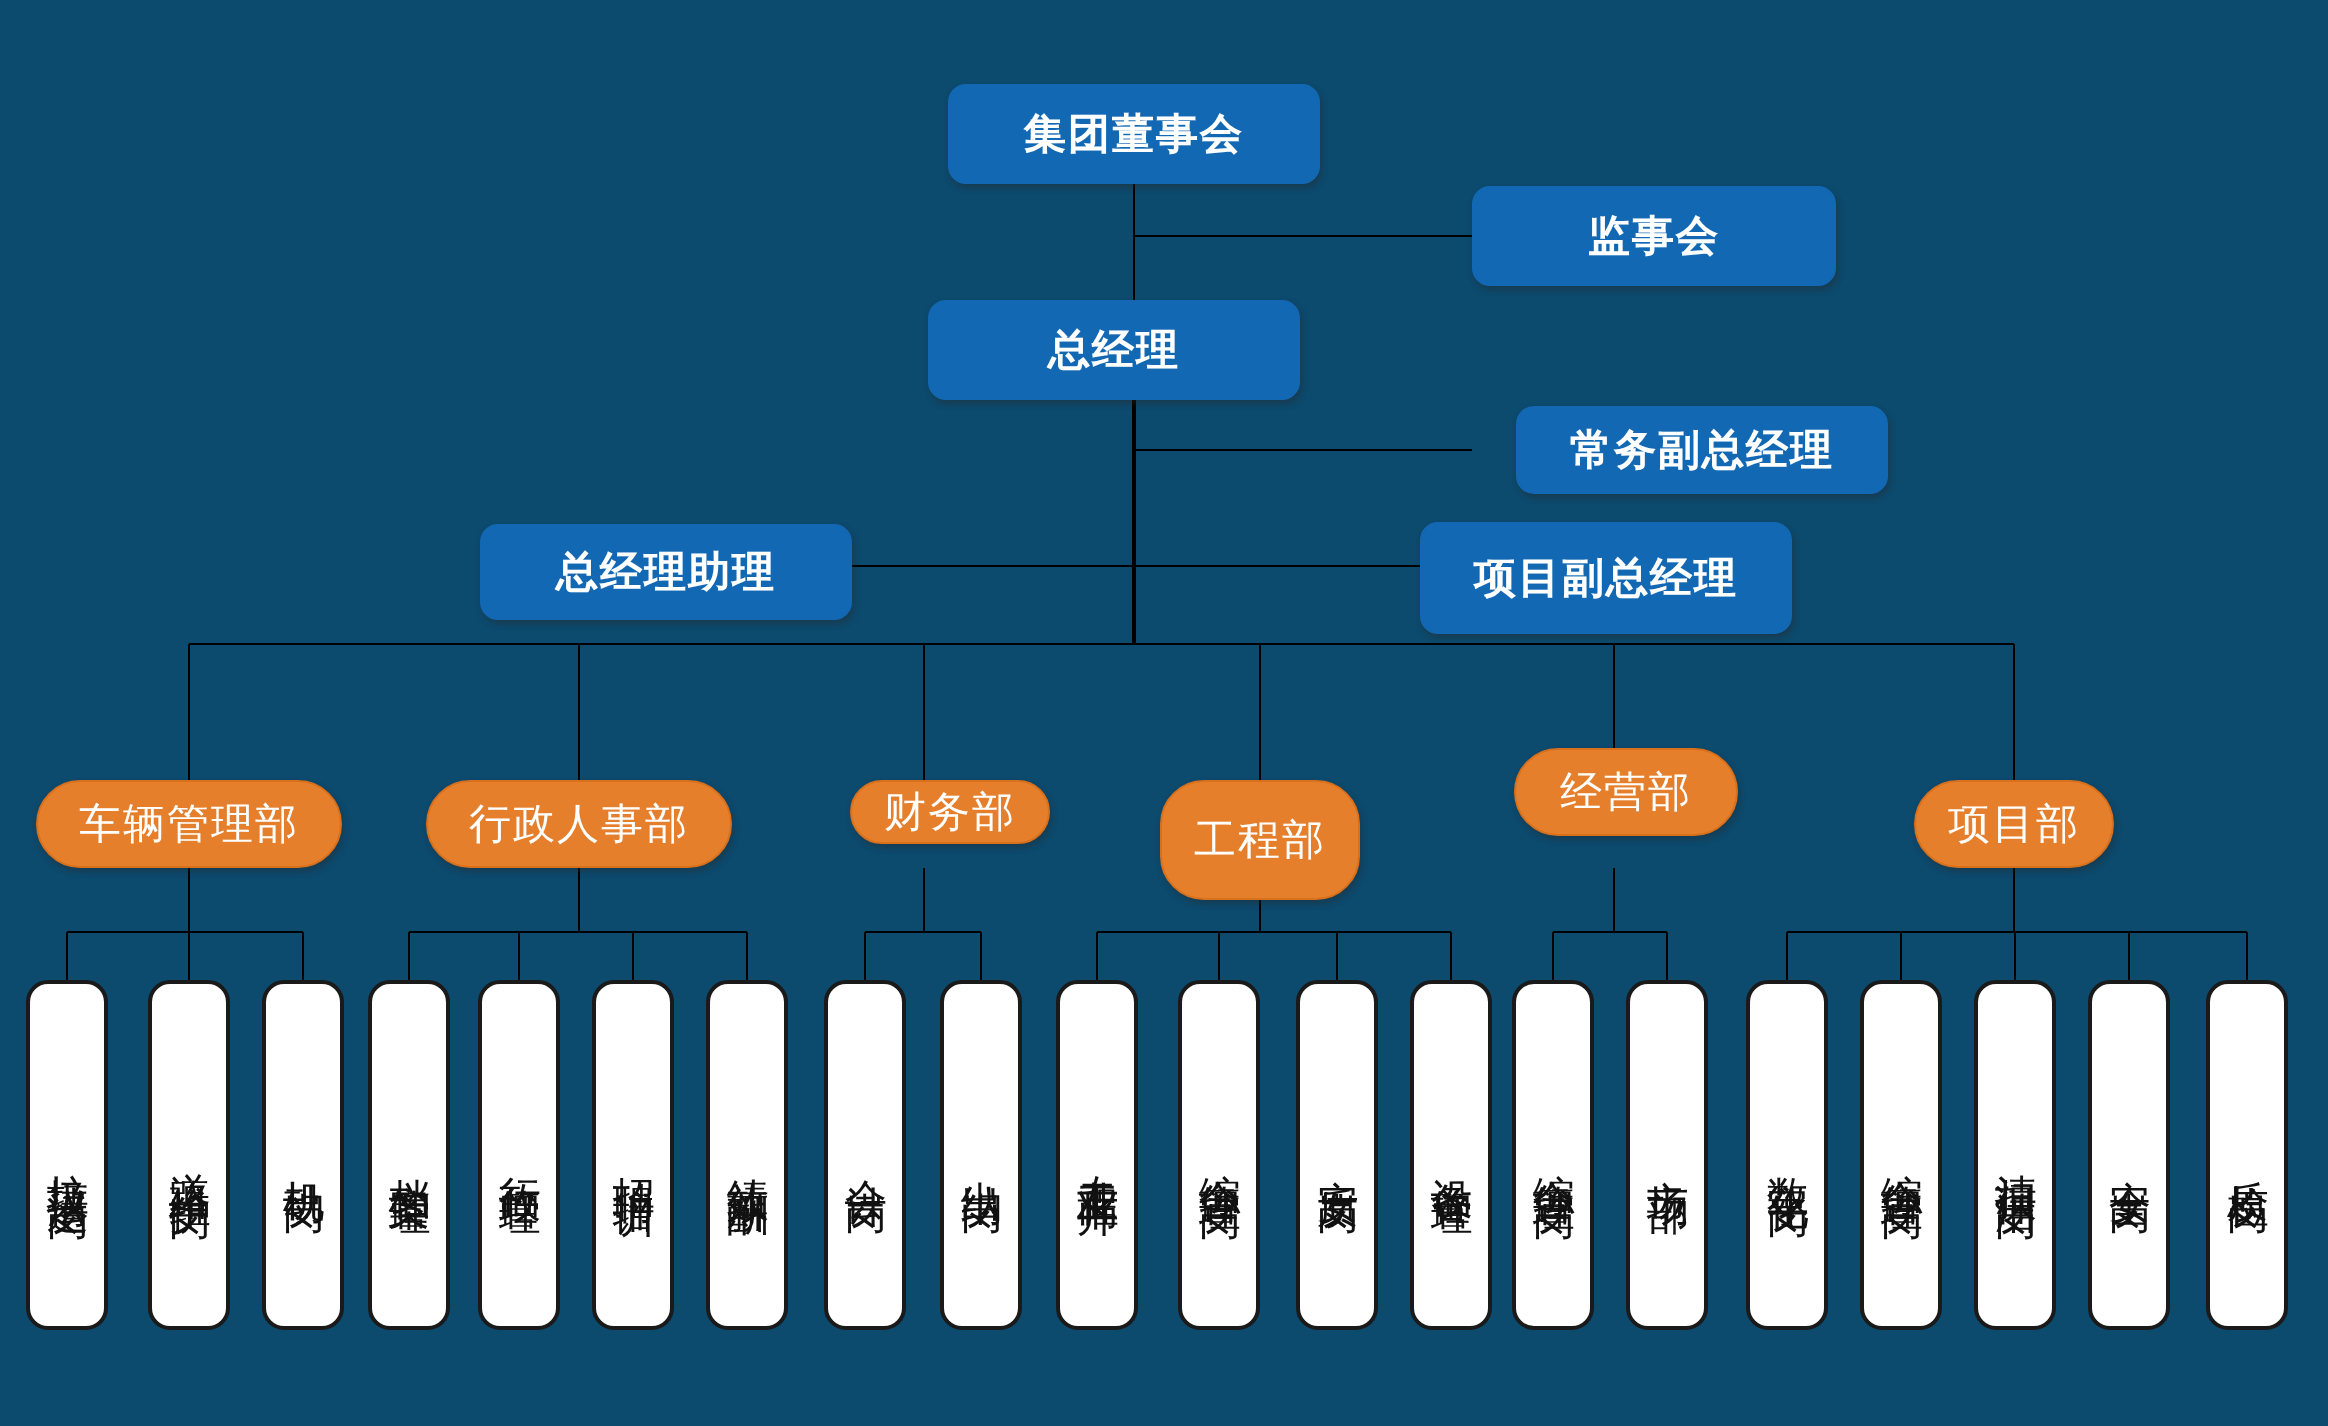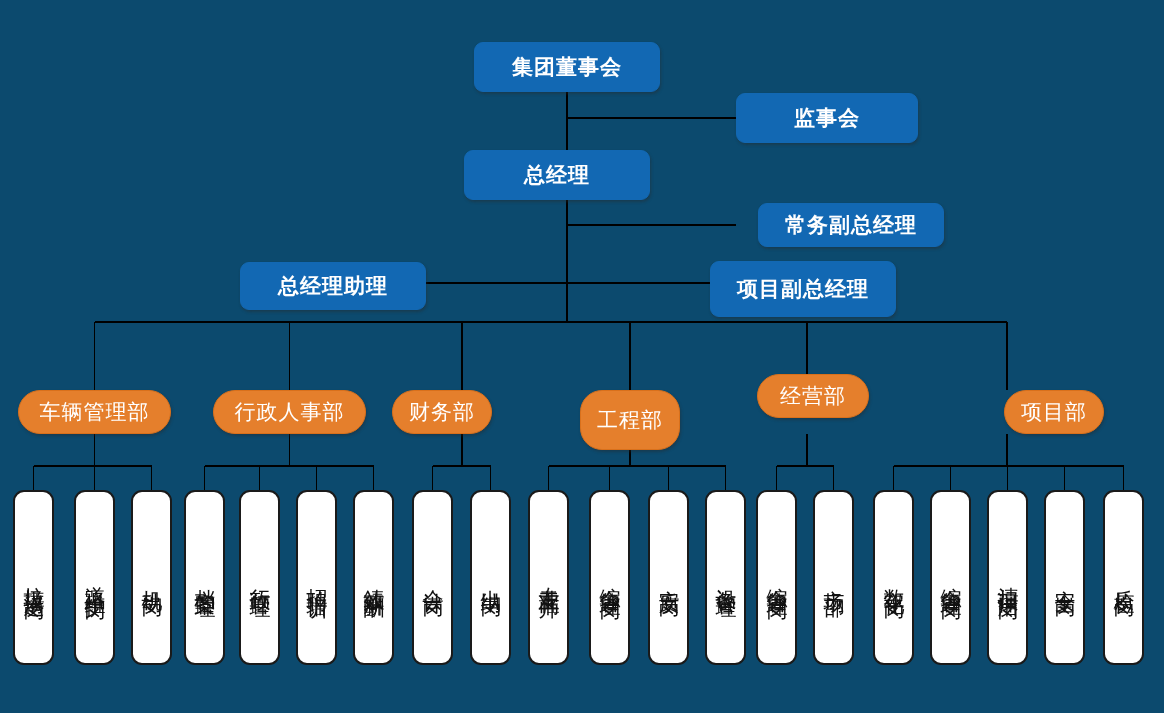--- a/index.html
+++ b/index.html
@@ -136,32 +136,32 @@
       <div class="node blue" style="left: 710px; top: 261px; width: 186px; height: 56px; text-align: right;">项目副总经理</div>
       <div class="node orange" style="left: 18px; top: 390px; width: 153px; height: 44px;">车辆管理部</div>
       <div class="node leaf" style="left: 13px; top: 490px; width: 41px; height: 175px;">垃圾清运岗</div>
       <div class="node leaf" style="left: 74px; top: 490px; width: 41px; height: 175px;">道路维护岗</div>
       <div class="node leaf" style="left: 131px; top: 490px; width: 41px; height: 175px;">机动岗</div>
       <div class="node orange" style="left: 213px; top: 390px; width: 153px; height: 44px; text-align: right;">行政人事部</div>
       <div class="node leaf" style="left: 184px; top: 490px; width: 41px; height: 175px;">档案管理</div>
       <div class="node leaf" style="left: 239px; top: 490px; width: 41px; height: 175px;">行政管理</div>
       <div class="node leaf" style="left: 296px; top: 490px; width: 41px; height: 175px;">招聘培训</div>
       <div class="node leaf" style="left: 353px; top: 490px; width: 41px; height: 175px;">绩效薪酬</div>
-      <div class="node orange" style="left: 392px; top: 390px; width: 100px; height: 44px;">财务部</div>
+      <div class="node orange" style="left: 425px; top: 390px; width: 100px; height: 32px;">财务部</div>
       <div class="node leaf" style="left: 412px; top: 490px; width: 41px; height: 175px;">会计岗</div>
       <div class="node leaf" style="left: 470px; top: 490px; width: 41px; height: 175px;">出纳岗</div>
       <div class="node orange" style="left: 580px; top: 390px; width: 100px; height: 60px;">工程部</div>
       <div class="node leaf" style="left: 528px; top: 490px; width: 41px; height: 175px;">专业工程师</div>
       <div class="node leaf" style="left: 589px; top: 490px; width: 41px; height: 175px;">综合管理岗</div>
       <div class="node leaf" style="left: 648px; top: 490px; width: 41px; height: 175px;">安质岗</div>
       <div class="node leaf" style="left: 705px; top: 490px; width: 41px; height: 175px;">设备管理</div>
       <div class="node orange" style="left: 757px; top: 374px; width: 112px; height: 44px;">经营部</div>
       <div class="node leaf" style="left: 756px; top: 490px; width: 41px; height: 175px;">综合管理岗</div>
       <div class="node leaf" style="left: 813px; top: 490px; width: 41px; height: 175px;">市场部</div>
-      <div class="node orange" style="left: 957px; top: 390px; width: 100px; height: 44px; margin-left: 47px;">项目部</div>
+      <div class="node orange" style="left: 957px; top: 390px; width: 100px; height: 44px;">项目部</div>
       <div class="node leaf" style="left: 873px; top: 490px; width: 41px; height: 175px;">数字化岗</div>
       <div class="node leaf" style="left: 930px; top: 490px; width: 41px; height: 175px;">综合管理岗</div>
       <div class="node leaf" style="left: 987px; top: 490px; width: 41px; height: 175px;">清扫保洁岗</div>
       <div class="node leaf" style="left: 1044px; top: 490px; width: 41px; height: 175px;">安全岗</div>
       <div class="node leaf" style="left: 1103px; top: 490px; width: 41px; height: 175px;">质检岗</div>
     </div>
 
 </div>
 
 </body></html>

